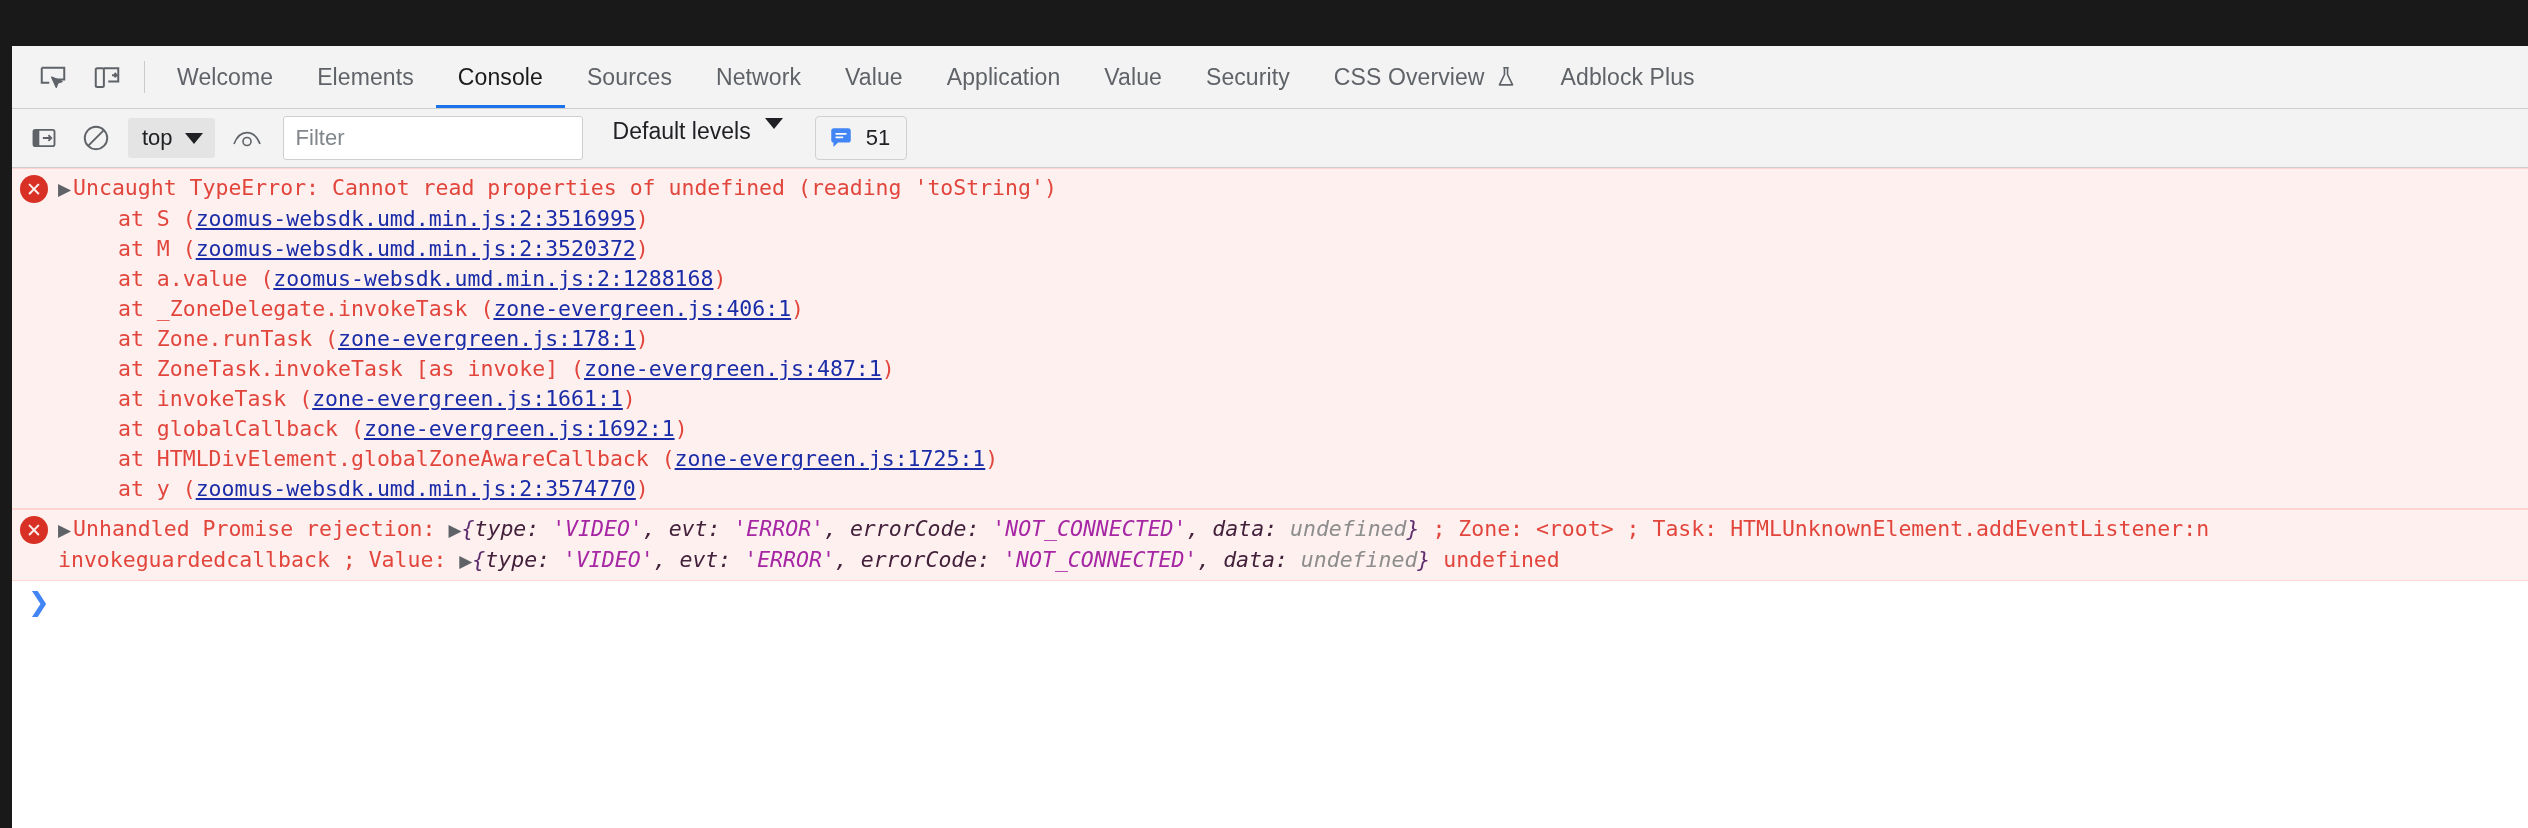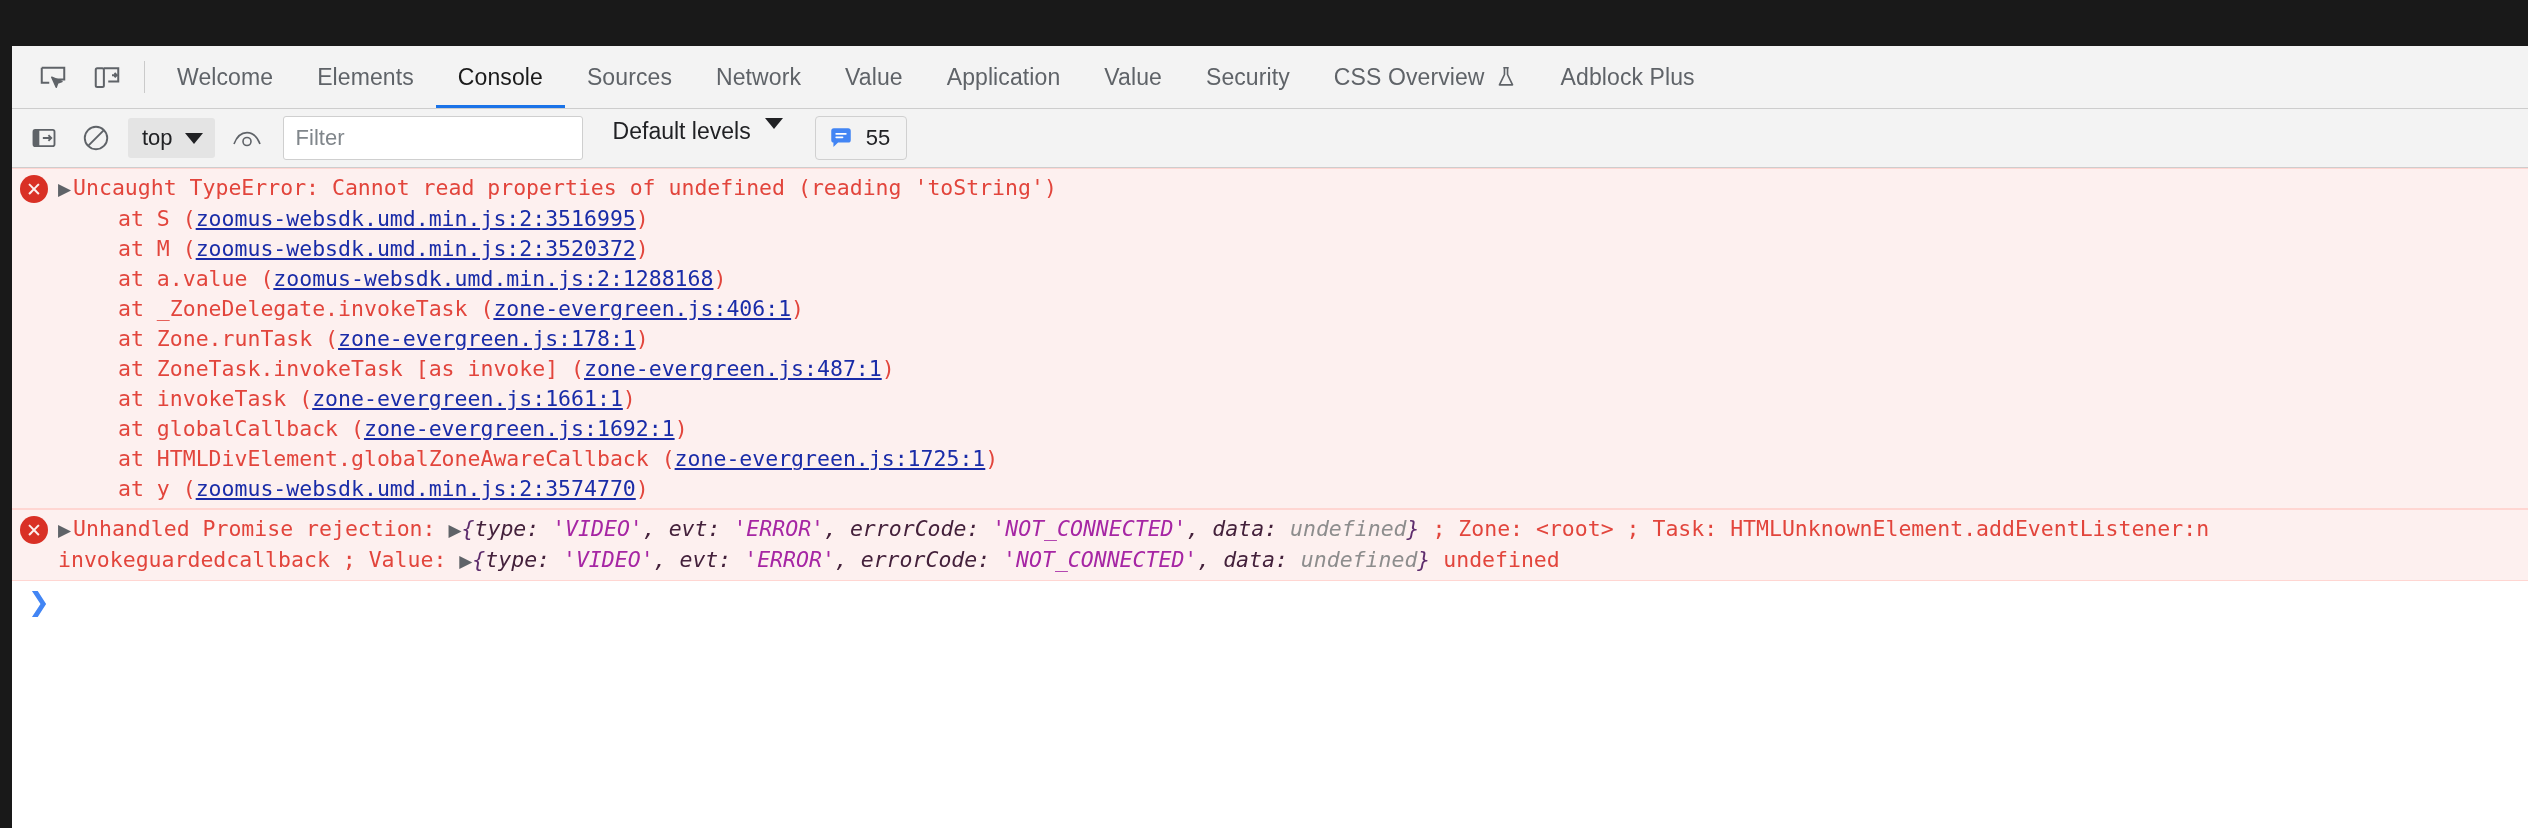--- a/index.html
+++ b/index.html
@@ -383,21 +383,21 @@
         <span class="caret"></span>
       </div>
 
       <div class="msg-badge">
         <span class="bubble">
           <svg width="26" height="26" viewBox="0 0 24 24">
             <path d="M3 5.4A2.4 2.4 0 0 1 5.4 3h13.2A2.4 2.4 0 0 1 21 5.4v8.4a2.4 2.4 0 0 1-2.4 2.4H9.3L5 20.2v-4H5.4A2.4 2.4 0 0 1 3 13.8z" fill="#4285f4"></path>
             <path d="M7.5 8.2h9M7.5 11.4h6" stroke="#ffffff" stroke-width="1.5" stroke-linecap="round"></path>
           </svg>
         </span>
-        <span>55</span>
+        <span>51</span>
       </div>
     </div>
 
     <div class="console-view">
 
 
       <div class="msg error">
         <div class="err-icon">✕</div>
         <div class="msg-body"><span class="disclosure">▶</span><span>Uncaught TypeError: Cannot read properties of undefined (reading 'toString')</span>
 <div class="stack-line"><span>at S (</span><a class="src-link" href="#">zoomus-websdk.umd.min.js:2:3516995</a><span>)</span></div><div class="stack-line"><span>at M (</span><a class="src-link" href="#">zoomus-websdk.umd.min.js:2:3520372</a><span>)</span></div><div class="stack-line"><span>at a.value (</span><a class="src-link" href="#">zoomus-websdk.umd.min.js:2:1288168</a><span>)</span></div><div class="stack-line"><span>at _ZoneDelegate.invokeTask (</span><a class="src-link" href="#">zone-evergreen.js:406:1</a><span>)</span></div><div class="stack-line"><span>at Zone.runTask (</span><a class="src-link" href="#">zone-evergreen.js:178:1</a><span>)</span></div><div class="stack-line"><span>at ZoneTask.invokeTask [as invoke] (</span><a class="src-link" href="#">zone-evergreen.js:487:1</a><span>)</span></div><div class="stack-line"><span>at invokeTask (</span><a class="src-link" href="#">zone-evergreen.js:1661:1</a><span>)</span></div><div class="stack-line"><span>at globalCallback (</span><a class="src-link" href="#">zone-evergreen.js:1692:1</a><span>)</span></div><div class="stack-line"><span>at HTMLDivElement.globalZoneAwareCallback (</span><a class="src-link" href="#">zone-evergreen.js:1725:1</a><span>)</span></div><div class="stack-line"><span>at y (</span><a class="src-link" href="#">zoomus-websdk.umd.min.js:2:3574770</a><span>)</span></div></div>

